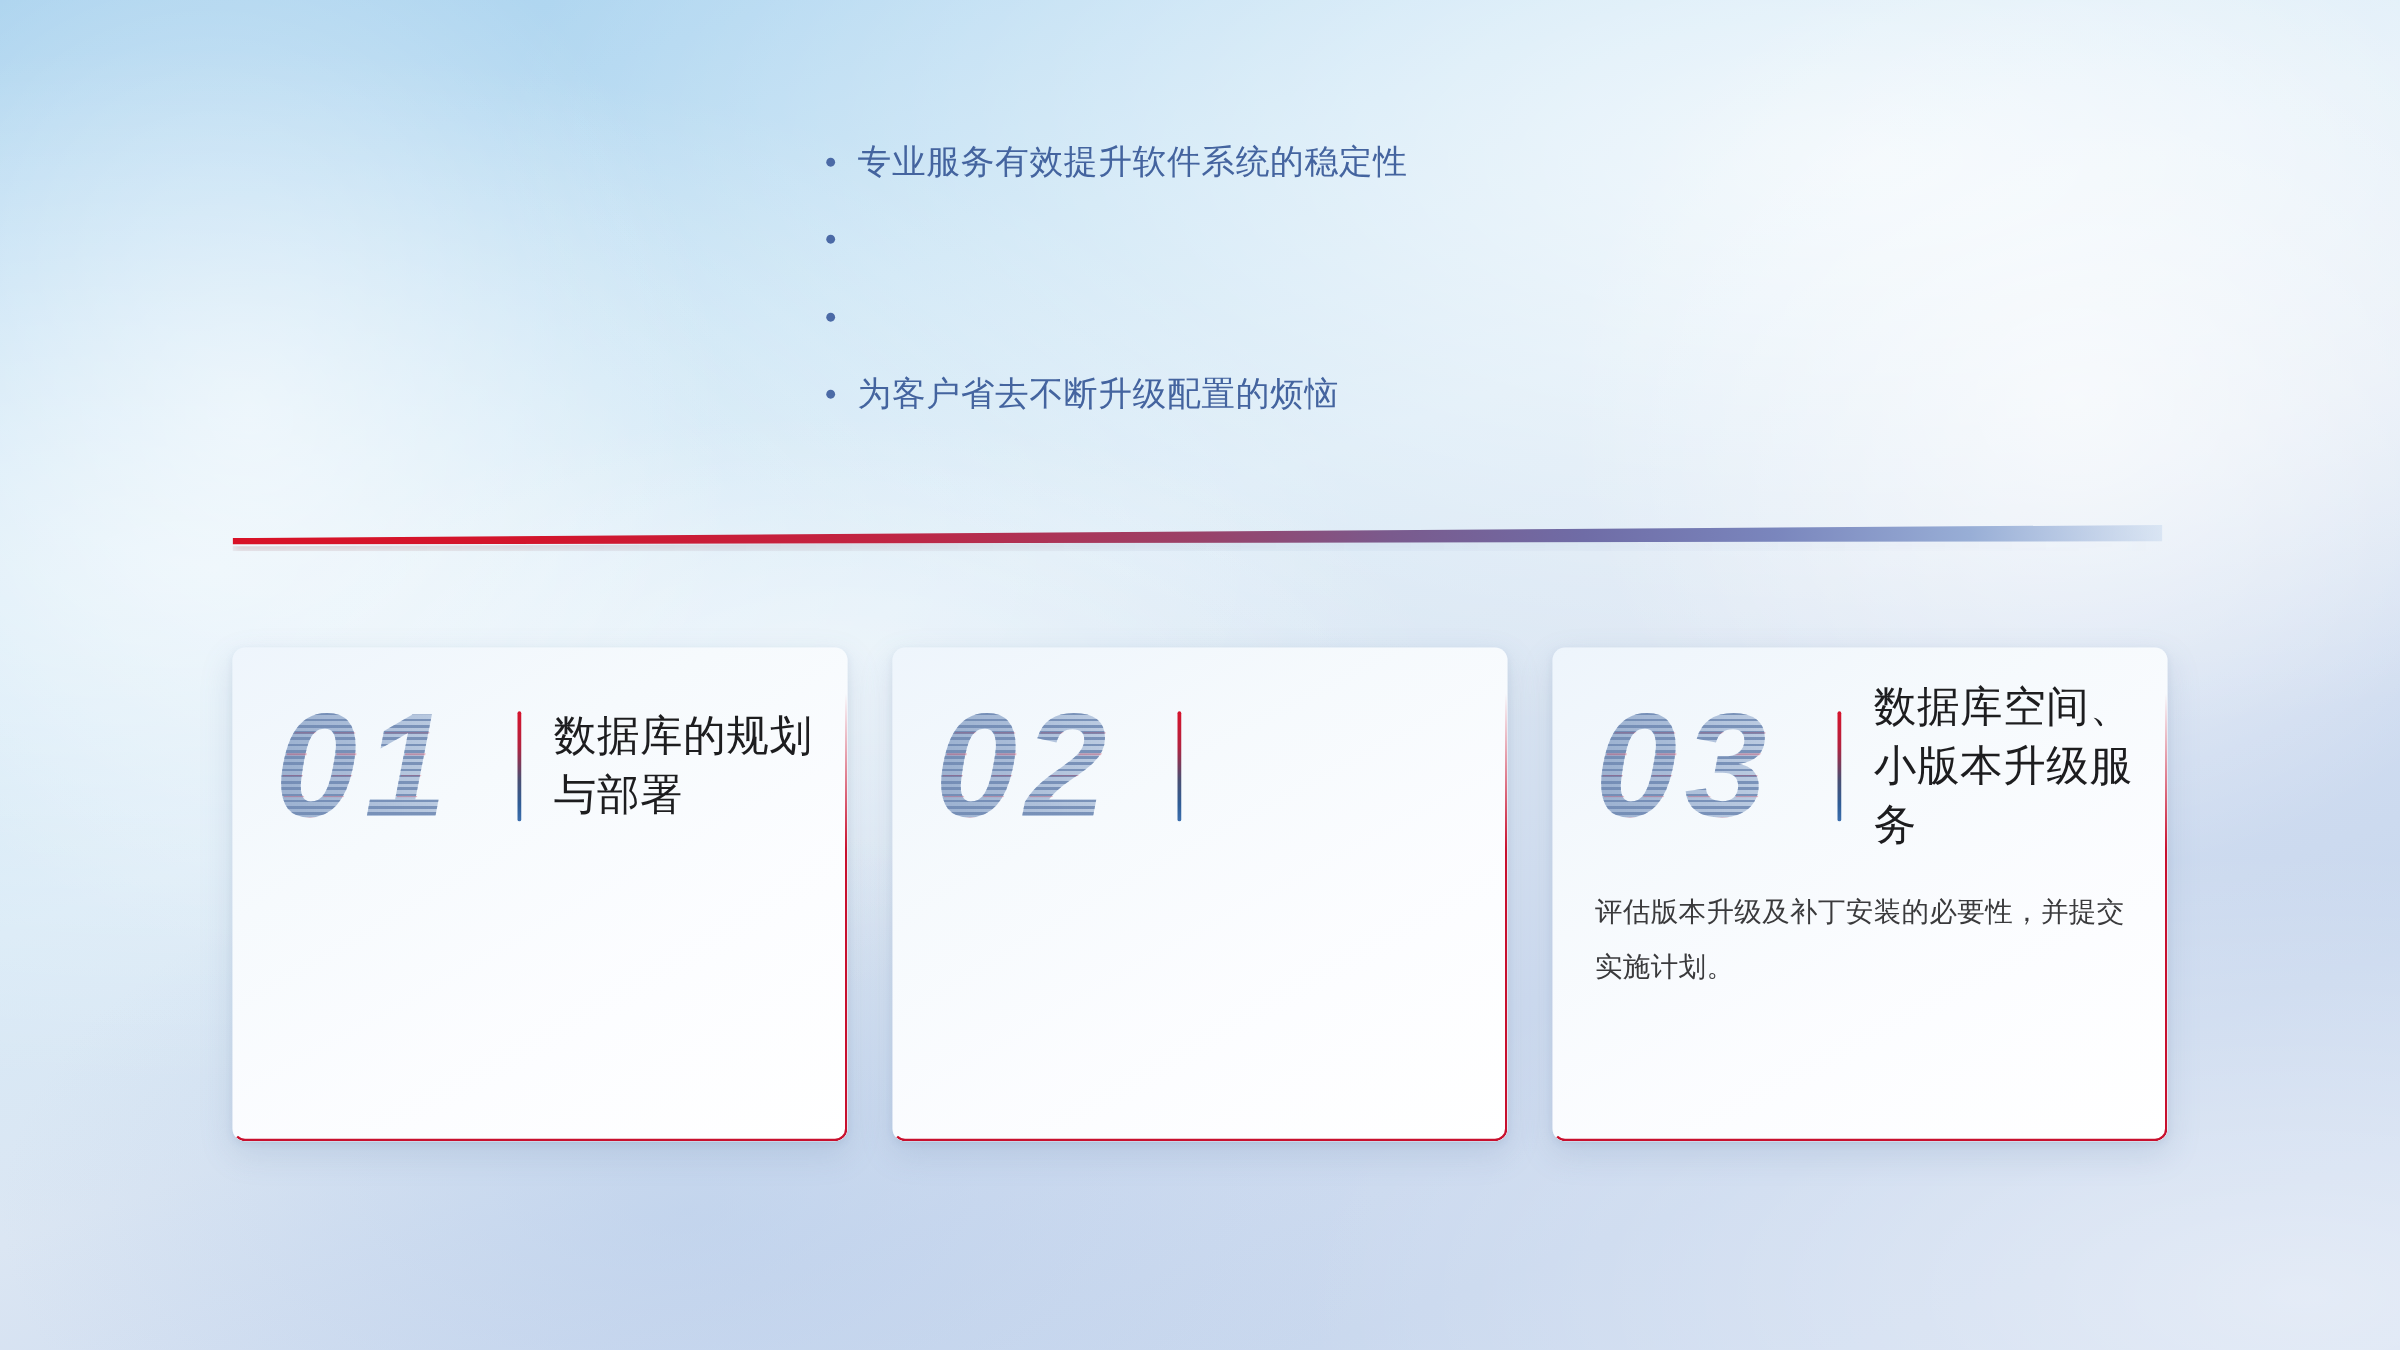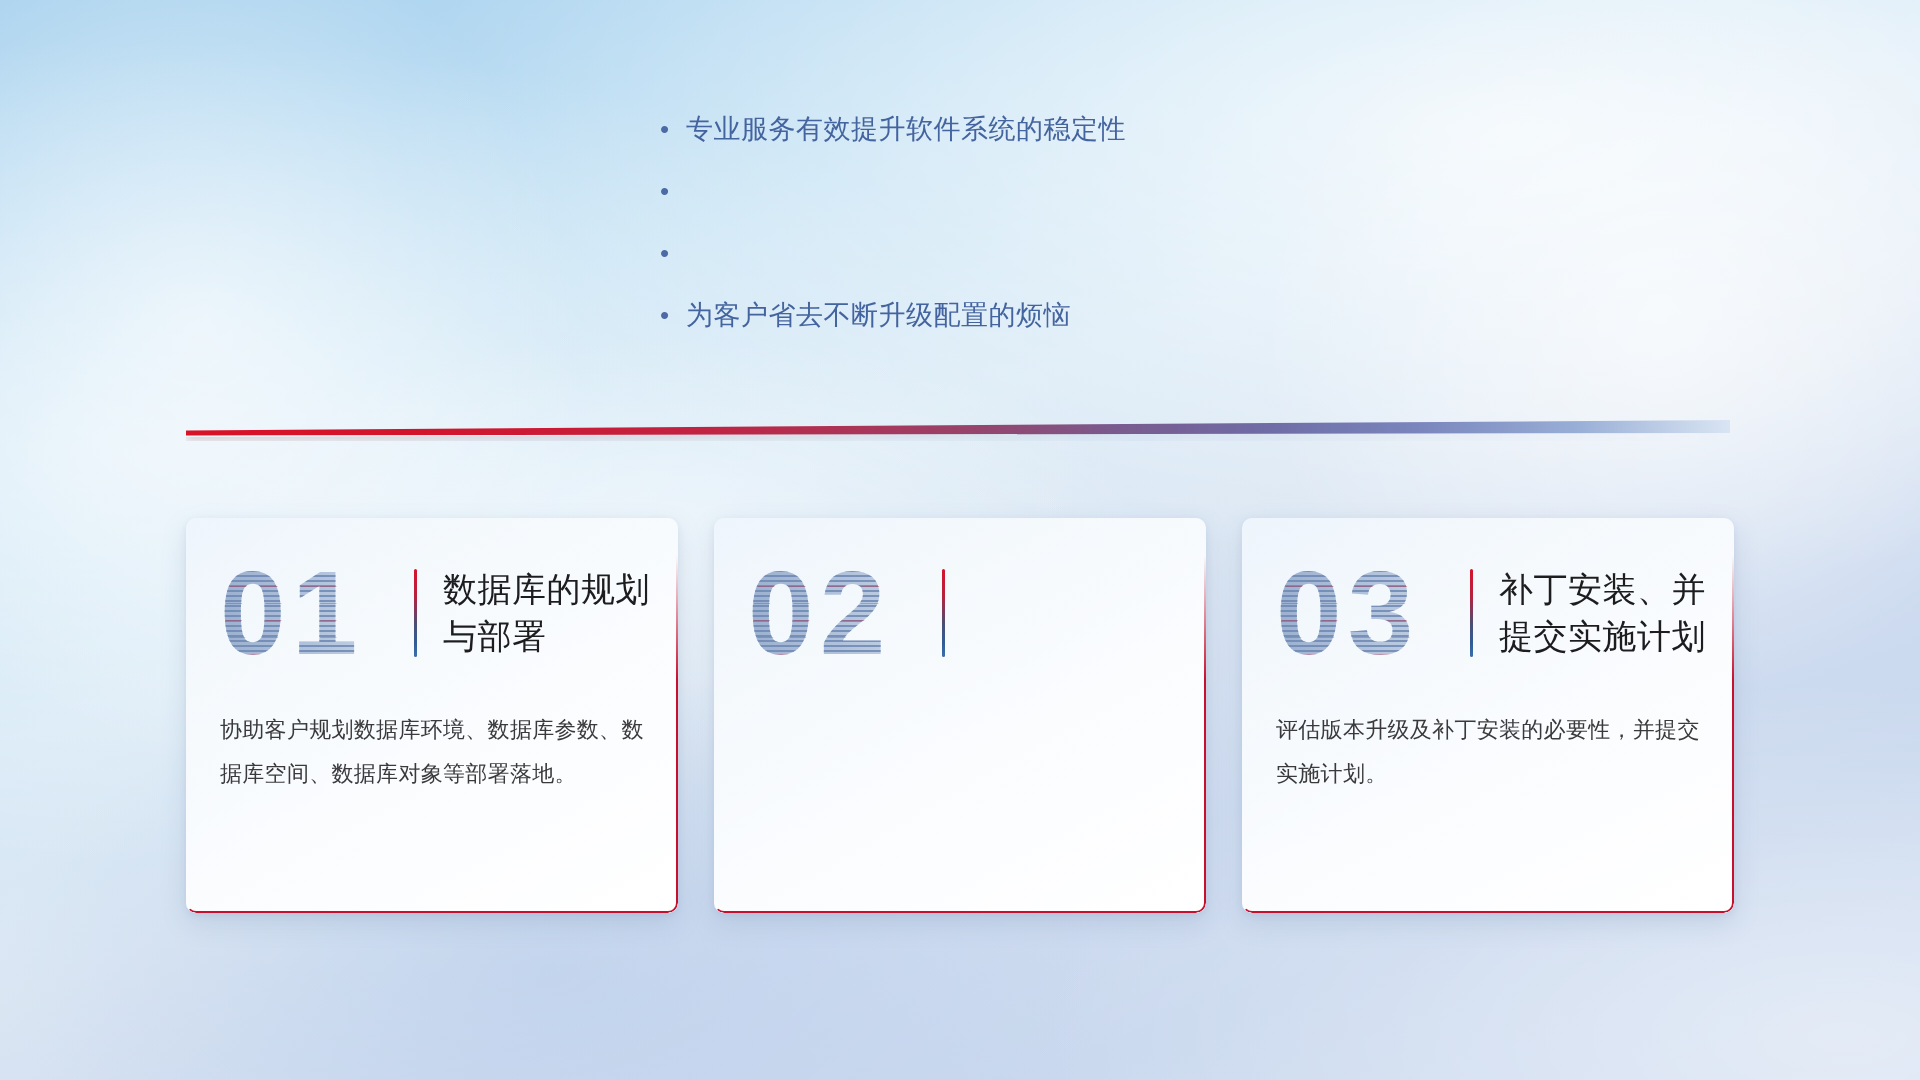--- a/index.html
+++ b/index.html
@@ -149,20 +149,21 @@
       repeating-linear-gradient(
         0deg,
         rgba(108,134,176,.82) 0px,
         rgba(108,134,176,.82) 2px,
         rgba(255,255,255,0) 2px,
         rgba(255,255,255,0) 5px),
       linear-gradient(90deg, rgba(150,172,205,.95), rgba(170,190,218,.6));
     -webkit-background-clip:text;
     background-clip:text;
     user-select:none;
+    font-style:italic;
   }
   .ghost-num::after{
     content:attr(data-ghost);
     position:absolute; left:1px; top:0;
     color:transparent;
     background-image:repeating-linear-gradient(
         0deg,
         rgba(200,16,46,.30) 0px,
         rgba(200,16,46,.30) 1px,
         rgba(255,255,255,0) 1px,
@@ -235,36 +236,35 @@
 
   <div class="cards">
 
     <div class="card">
       <div class="card-accent"></div>
       <div class="card-head">
         <div class="ghost-num" data-ghost="01">01</div>
         <div class="card-divider"></div>
         <div class="card-title">数据库的规划与部署</div>
       </div>
-      <div class="card-body">协助客户规划数据库环境、数据库参数、数据库空间、数据库对象等部署落地。</div>
     </div>
 
     <div class="card">
       <div class="card-accent"></div>
       <div class="card-head">
         <div class="ghost-num" data-ghost="02">02</div>
         <div class="card-divider"></div>
       </div>
     </div>
 
     <div class="card">
       <div class="card-accent"></div>
       <div class="card-head">
         <div class="ghost-num" data-ghost="03">03</div>
         <div class="card-divider"></div>
-        <div class="card-title">补丁安装、并提交实施计划</div>
+        <div class="card-title">数据库空间、小版本升级服务</div>
       </div>
       <div class="card-body">评估版本升级及补丁安装的必要性，并提交实施计划。</div>
     </div>
 
   </div>
 
 </div>
 
 </body></html>

